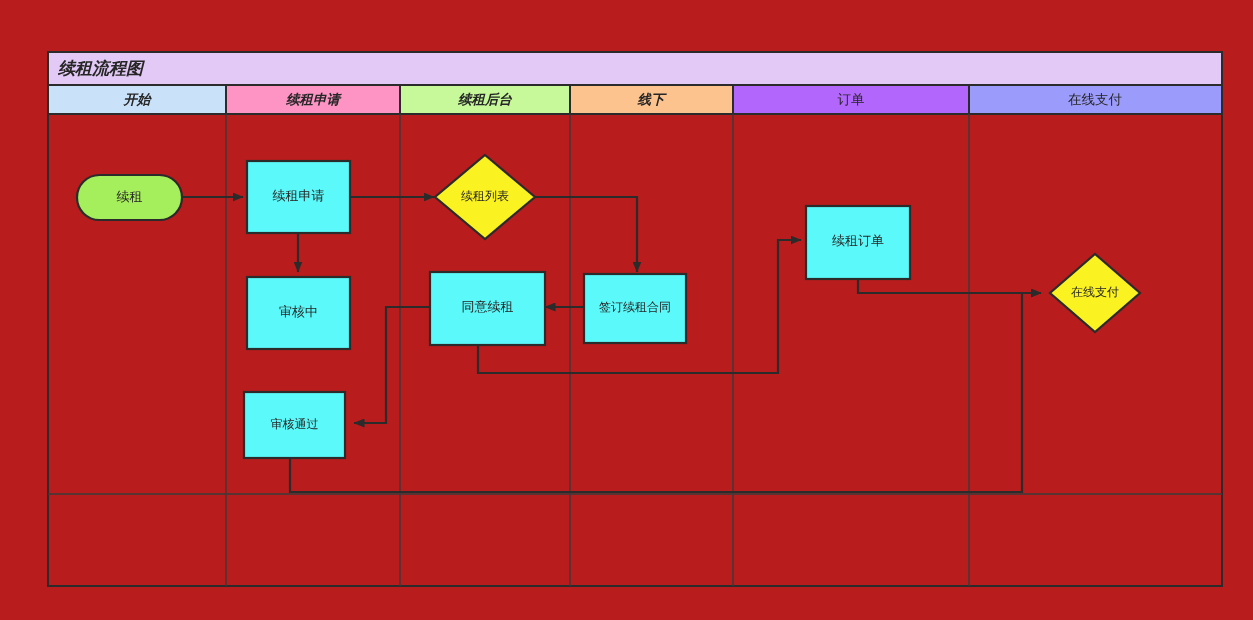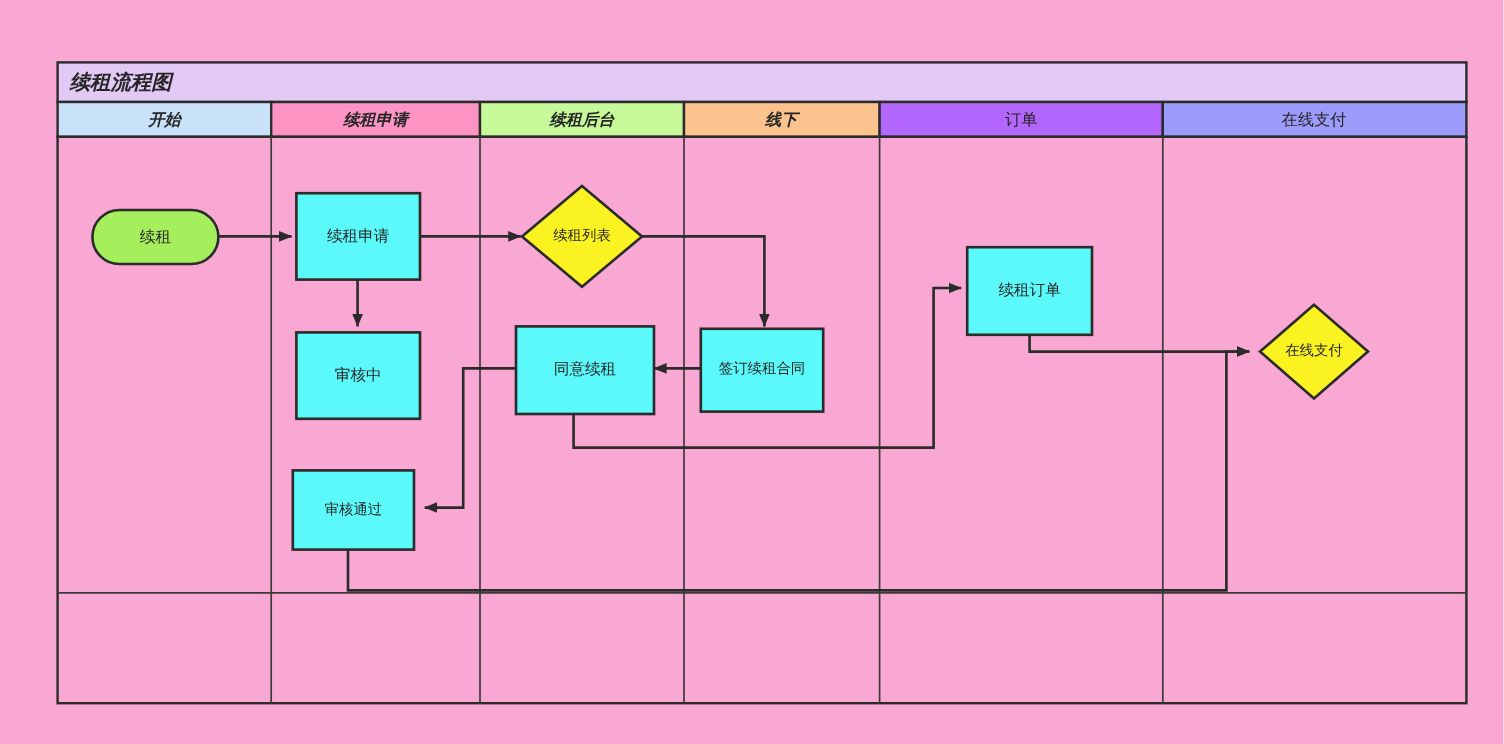--- a/index.html
+++ b/index.html
@@ -10,21 +10,21 @@
   body {
     width: 1253px;
     height: 620px;
     font-family: "Liberation Sans", "DejaVu Sans", sans-serif;
     overflow: hidden;
   }
   #canvas {
     position: relative;
     width: 1253px;
     height: 620px;
-    background: #f9a8d4;
+    background: #b91c1c;
   }
   svg#diagram {
     position: absolute;
     left: 0;
     top: 0;
     width: 1253px;
     height: 620px;
   }
   .lane-header-text, .title-text, .node-text {
     font-family: "Liberation Sans", "DejaVu Sans", sans-serif;

